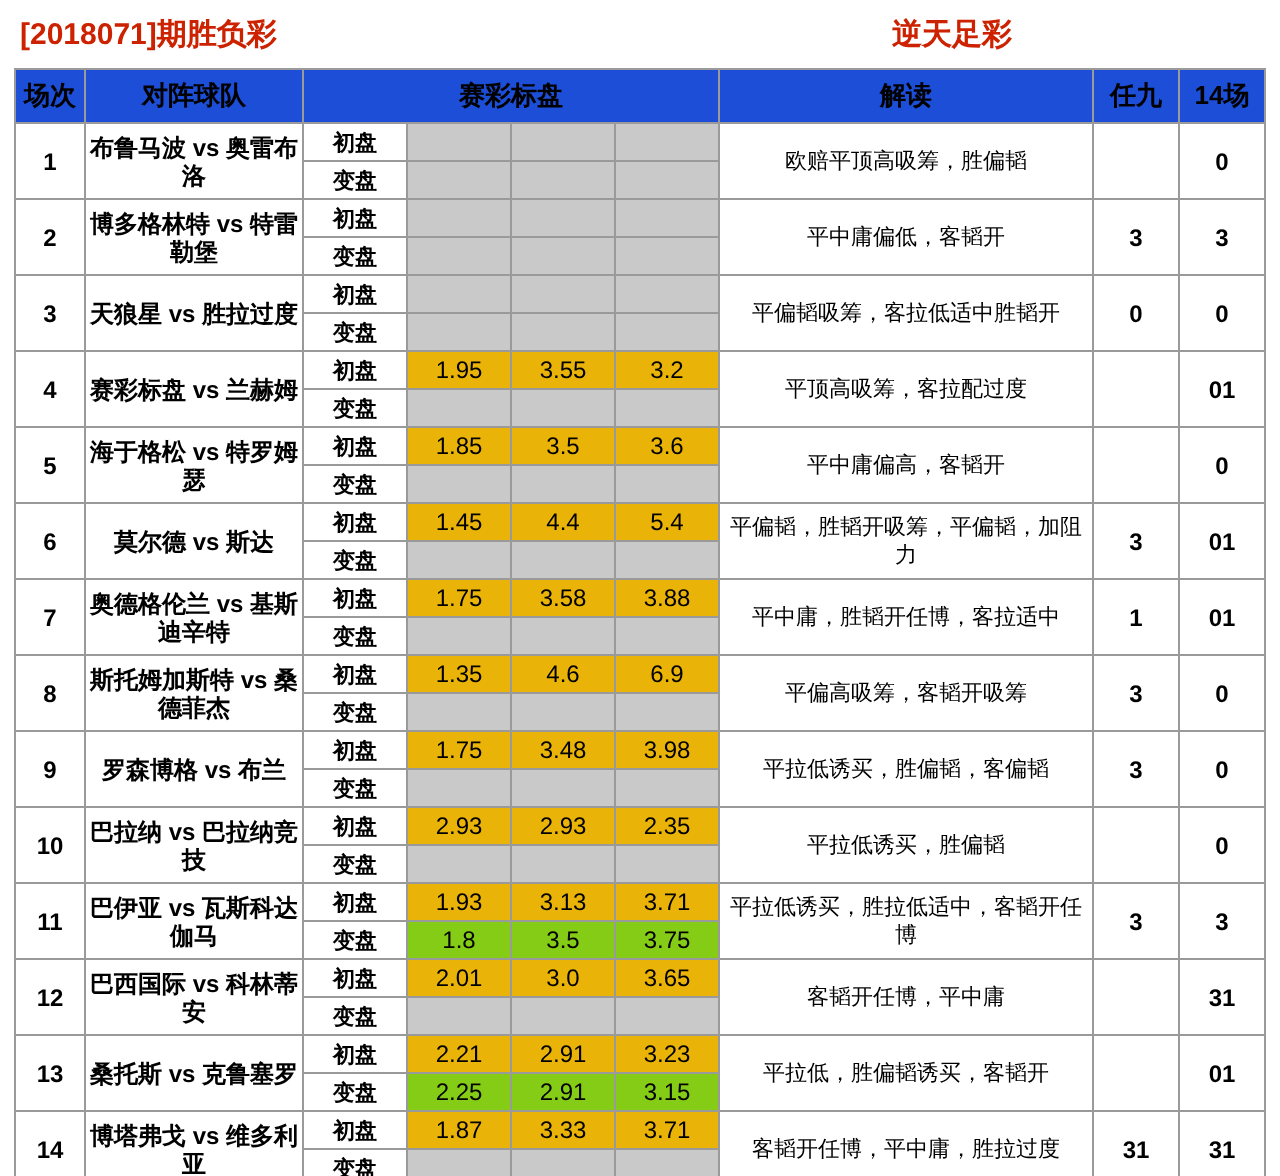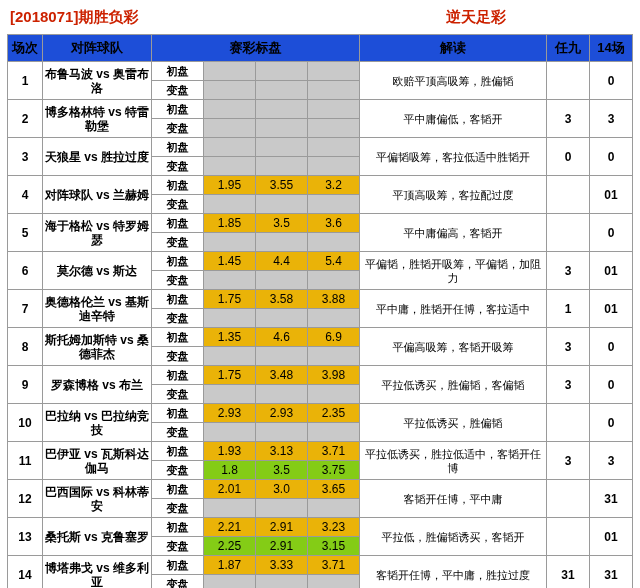--- a/index.html
+++ b/index.html
@@ -123,21 +123,21 @@
           <td class="r c-r14" rowspan="2">0</td>
         </tr>
         <tr>
           <td class="lbl c-lbl">变盘</td>
           <td class="odd c-odd empty"></td>
           <td class="odd c-odd empty"></td>
           <td class="odd c-odd empty"></td>
         </tr>
         <tr>
           <td class="no c-no" rowspan="2">4</td>
-          <td class="team c-team" rowspan="2">对阵球队 vs 兰赫姆</td>
+          <td class="team c-team" rowspan="2">赛彩标盘 vs 兰赫姆</td>
           <td class="lbl c-lbl">初盘</td>
           <td class="odd c-odd filled">1.95</td>
           <td class="odd c-odd filled">3.55</td>
           <td class="odd c-odd filled">3.2</td>
           <td class="read c-read" rowspan="2">平顶高吸筹，客拉配过度</td>
           <td class="r c-r9" rowspan="2"></td>
           <td class="r c-r14" rowspan="2">01</td>
         </tr>
         <tr>
           <td class="lbl c-lbl">变盘</td>

